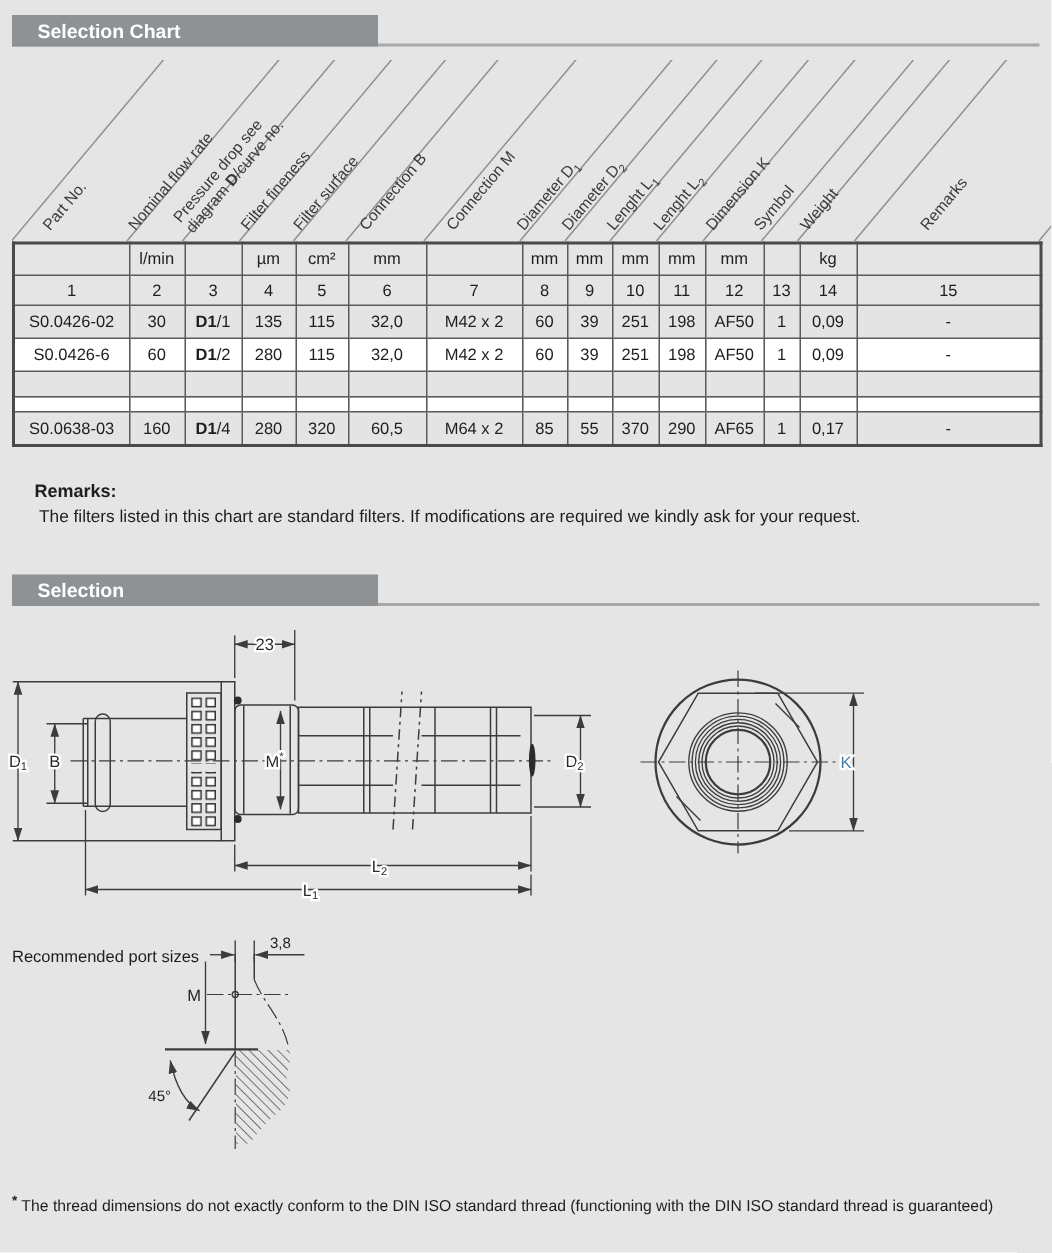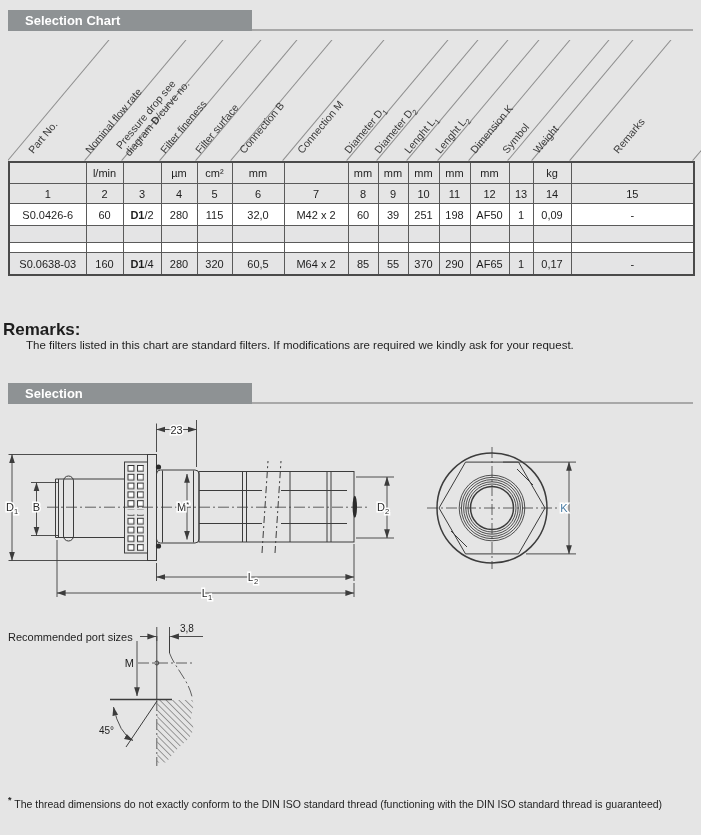--- a/index.html
+++ b/index.html
@@ -22,21 +22,21 @@
   table.sel td{border:1px solid #5a5a5a;text-align:center;padding:0;overflow:hidden;white-space:nowrap;}
   tr.u td{height:20px;margin-top:12px;}
   tr.n td{height:19px;}
   tr.d td{height:21px;}
   tr.sp1 td{height:16px;background:#e4e4e5;}
   tr.sp2 td{height:9px;background:#fff;}
   tr.g td{background:#e4e4e5;}
   tr.w td{background:#fff;}
   td.pn{text-align:left;padding-left:7px;}
   
-  .rhead{position:absolute;left:3px;top:320px;font-size:17px;font-weight:bold;}
+  .rhead{position:absolute;left:23px;top:320px;font-size:12px;font-weight:bold;}
   .rtext{position:absolute;left:8px;top:339px;font-size:11.5px;margin-left:18px;}
   .fnote{position:absolute;left:8px;top:795px;font-size:10.5px;}
   .fnote sup{font-weight:bold;font-size:9px;}
   
   .draw{position:absolute;left:0;top:410px;}
   .ln{stroke:#3c3c3c;stroke-width:1;fill:none;}
   .lnb{stroke:#3c3c3c;stroke-width:1.5;fill:none;}
   .dim{stroke:#3c3c3c;stroke-width:0.9;fill:none;}
   .cl{stroke:#3c3c3c;stroke-width:0.8;fill:none;stroke-dasharray:11 3 2 3;}
   .lbl{font-family:"Liberation Sans","DejaVu Sans",sans-serif;font-size:11px;fill:#2b2b2b;
@@ -135,20 +135,37 @@
       <td>7</td>
       <td>8</td>
       <td>9</td>
       <td>10</td>
       <td>11</td>
       <td>12</td>
       <td>13</td>
       <td>14</td>
       <td>15</td>
     </tr>
+    <tr class="d g">
+      <td class="pn">S0.0426-02</td>
+      <td>30</td>
+      <td><b>D1</b><span>/1</span></td>
+      <td>135</td>
+      <td>115</td>
+      <td>32,0</td>
+      <td>M42 x 2</td>
+      <td>60</td>
+      <td>39</td>
+      <td>251</td>
+      <td>198</td>
+      <td>AF50</td>
+      <td>1</td>
+      <td>0,09</td>
+      <td>-</td>
+    </tr>
     <tr class="d w">
       <td class="pn">S0.0426-6</td>
       <td>60</td>
       <td><b>D1</b><span>/2</span></td>
       <td>280</td>
       <td>115</td>
       <td>32,0</td>
       <td>M42 x 2</td>
       <td>60</td>
       <td>39</td>

